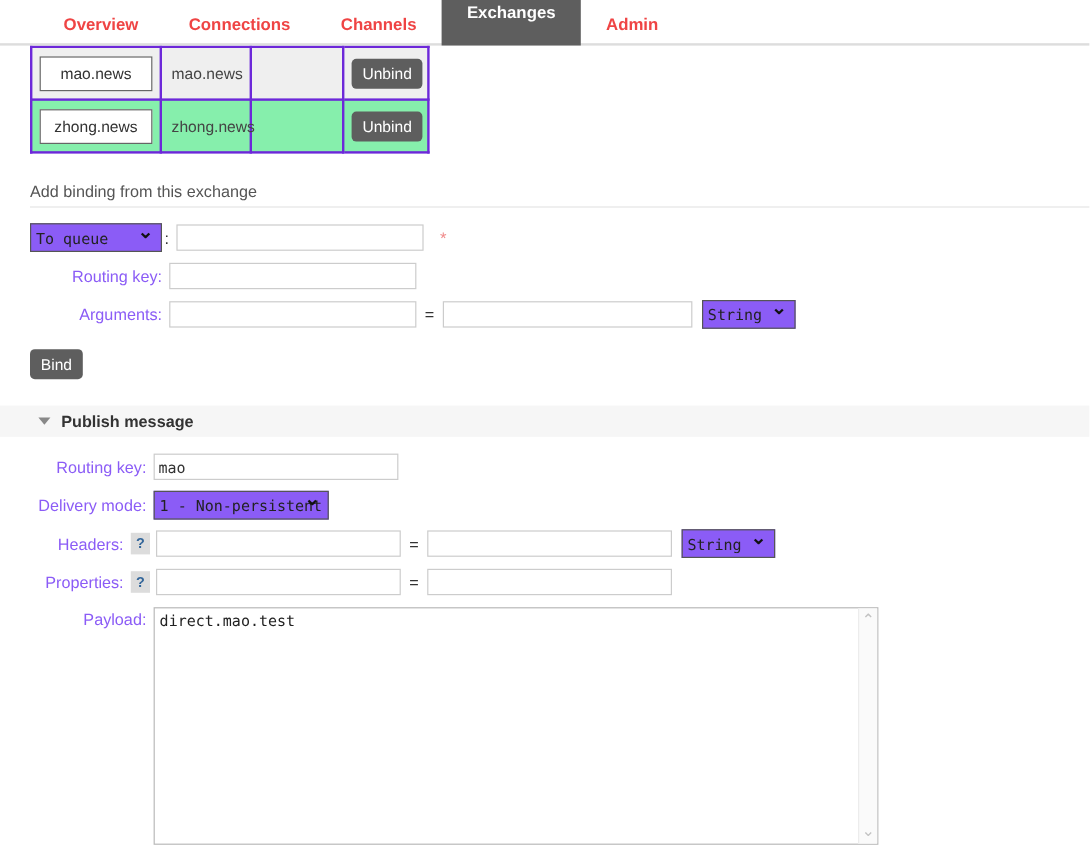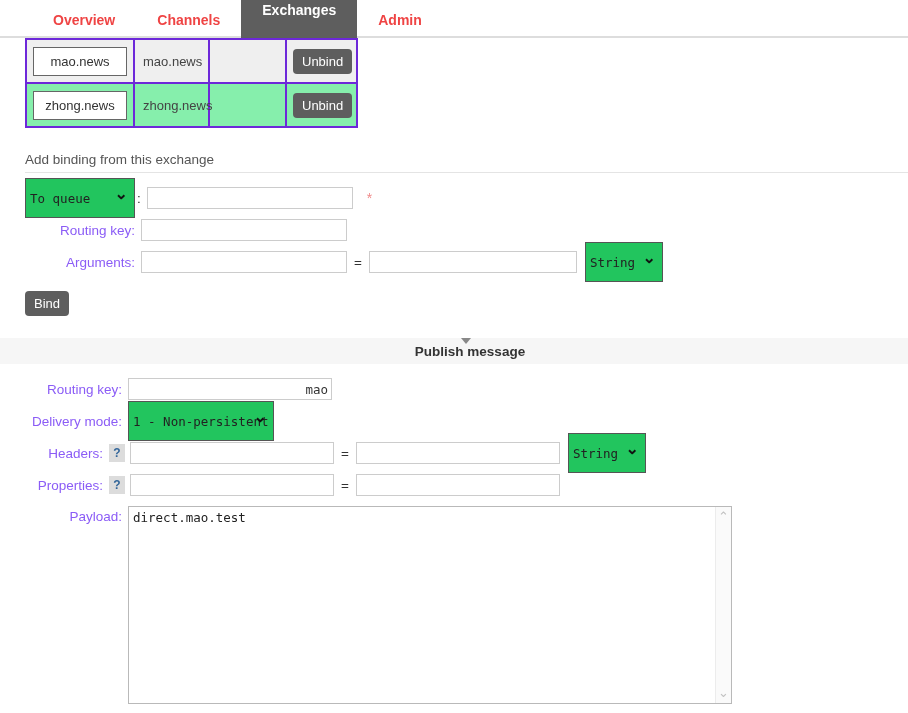--- a/index.html
+++ b/index.html
@@ -141,28 +141,28 @@
     border: 1px solid #cccccc;
     background: #ffffff;
     font-family: "DejaVu Sans Mono", monospace;
     font-size: 12.5px;
     color: #333333;
     padding: 1px 3px;
     outline: none;
   }
   .w206 { width: 206px; }
   .w208 { width: 208px; }
-  .w204 { width: 204px; text-align: right; }
+  .w204 { width: 204px; }
   select.sel {
     border: 1px solid #555555;
-    background: #22c55e;
+    background: #8b5cf6;
     font-family: "DejaVu Sans Mono", monospace;
     font-size: 12.5px;
     color: #222222;
-    height: 40px;
+    height: 24px;
     padding: 1px 2px 1px 4px;
     outline: none;
     cursor: pointer;
     -webkit-appearance: none;
     appearance: none;
   }
   .selwrap { position: relative; display: inline-block; }
   .selwrap .chev {
     position: absolute;
     right: 7px; top: 50%;
@@ -196,21 +196,20 @@
   
   .band {
     margin-top: 22px;
     width: 908px;
     background: #f6f6f6;
     height: 26px;
     display: flex;
     align-items: center;
     padding-left: 32px;
     cursor: pointer;
-    flex-direction: column;
   }
   .tri {
     width: 0; height: 0;
     border-left: 5px solid transparent;
     border-right: 5px solid transparent;
     border-top: 6px solid #888888;
     margin-right: 9px;
   }
   .band-title {
     font-size: 13.5px;
@@ -248,20 +247,21 @@
     cursor: pointer;
   }
   .vscroll .ar { color: #c2c2c2; font-size: 13px; line-height: 10px; }
 </style>
 </head>
 <body>
 
 <div class="navbar">
   <div class="tabs">
     <div class="tab">Overview</div>
+    <div class="tab">Connections</div>
     <div class="tab">Channels</div>
     <div class="tab active">Exchanges</div>
     <div class="tab">Admin</div>
   </div>
 </div>
 
 <div class="table-wrap">
   <table class="bindings">
     <tbody>
         <tr class="shaded">

